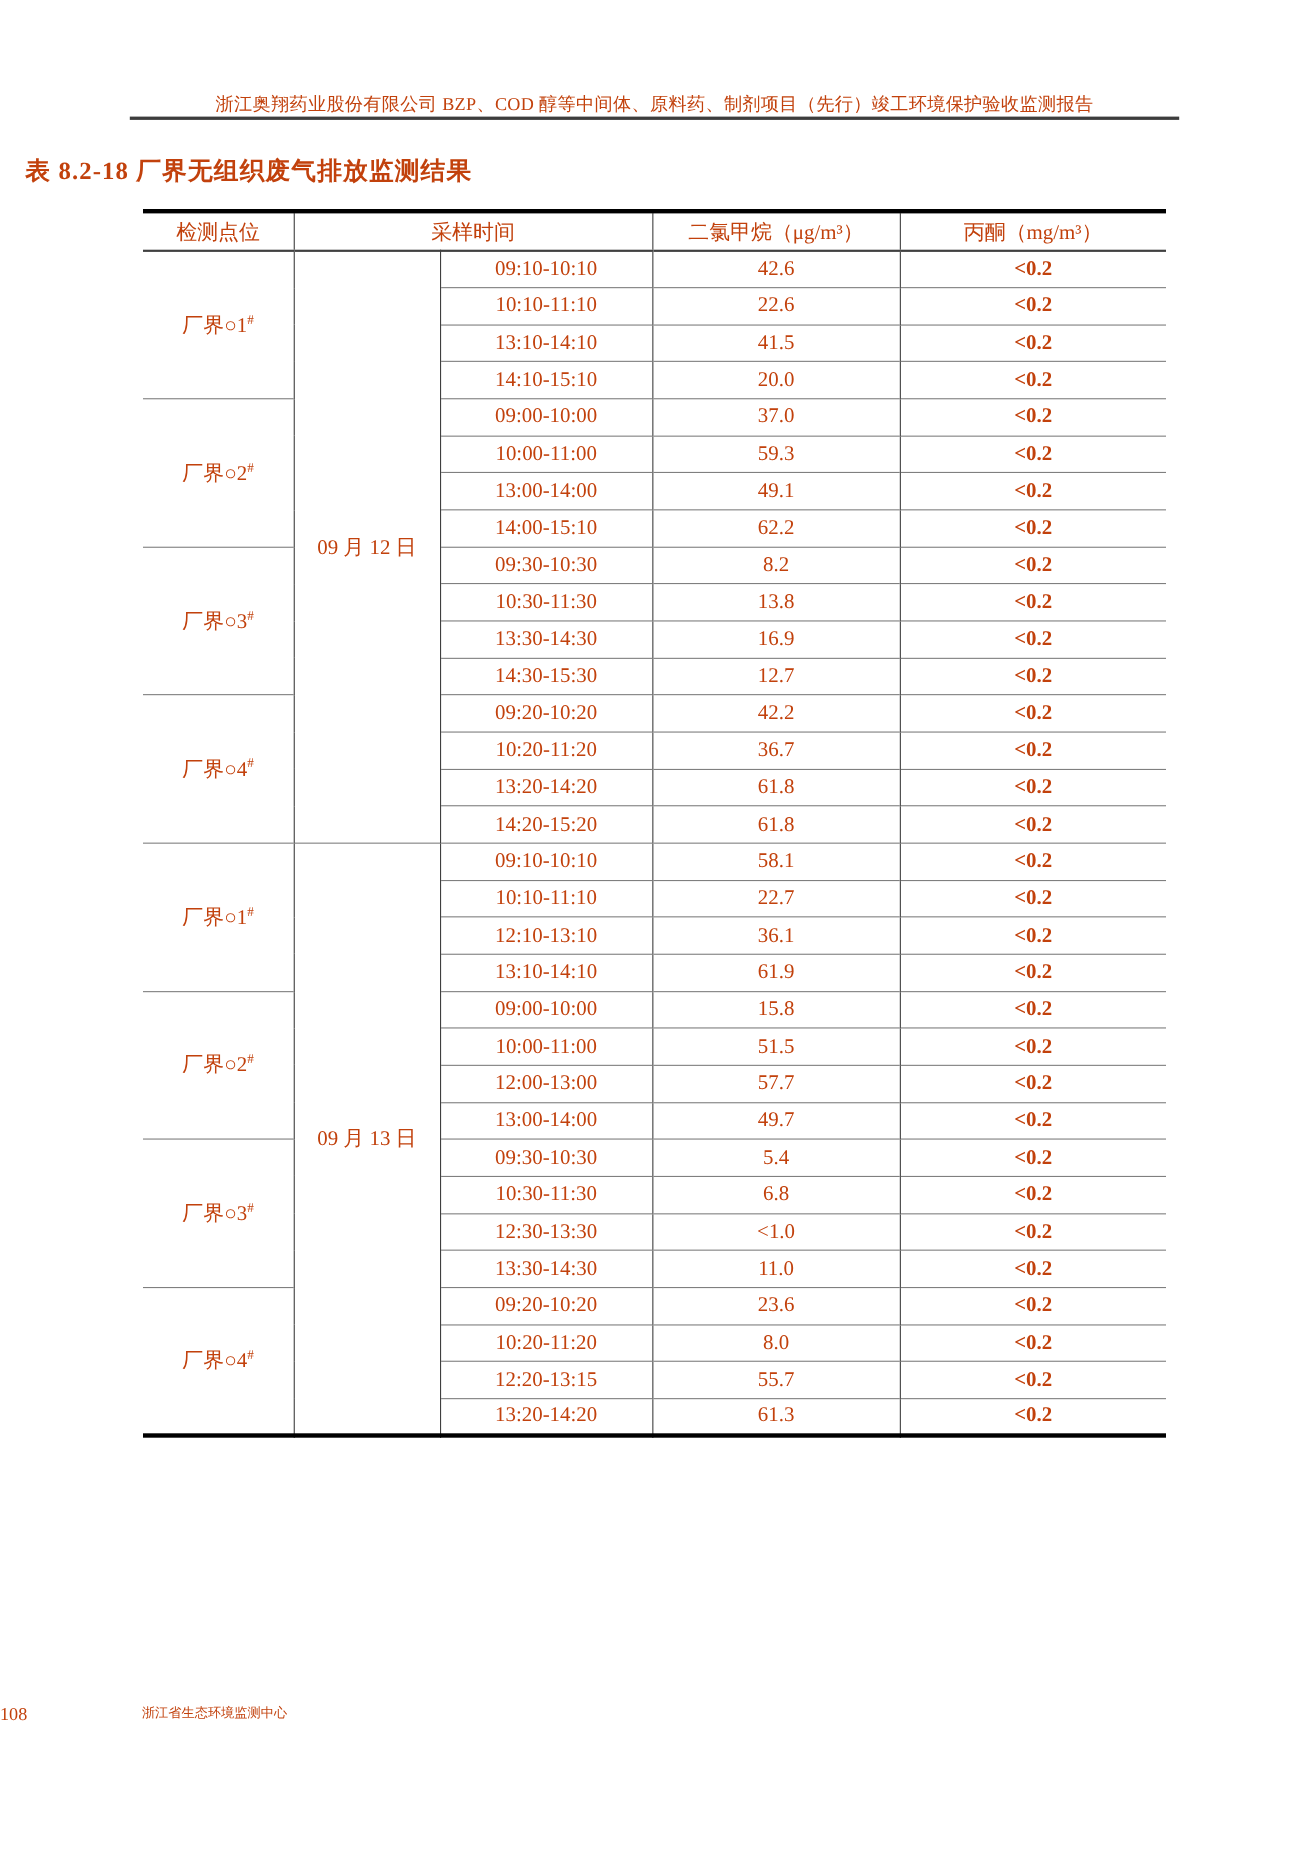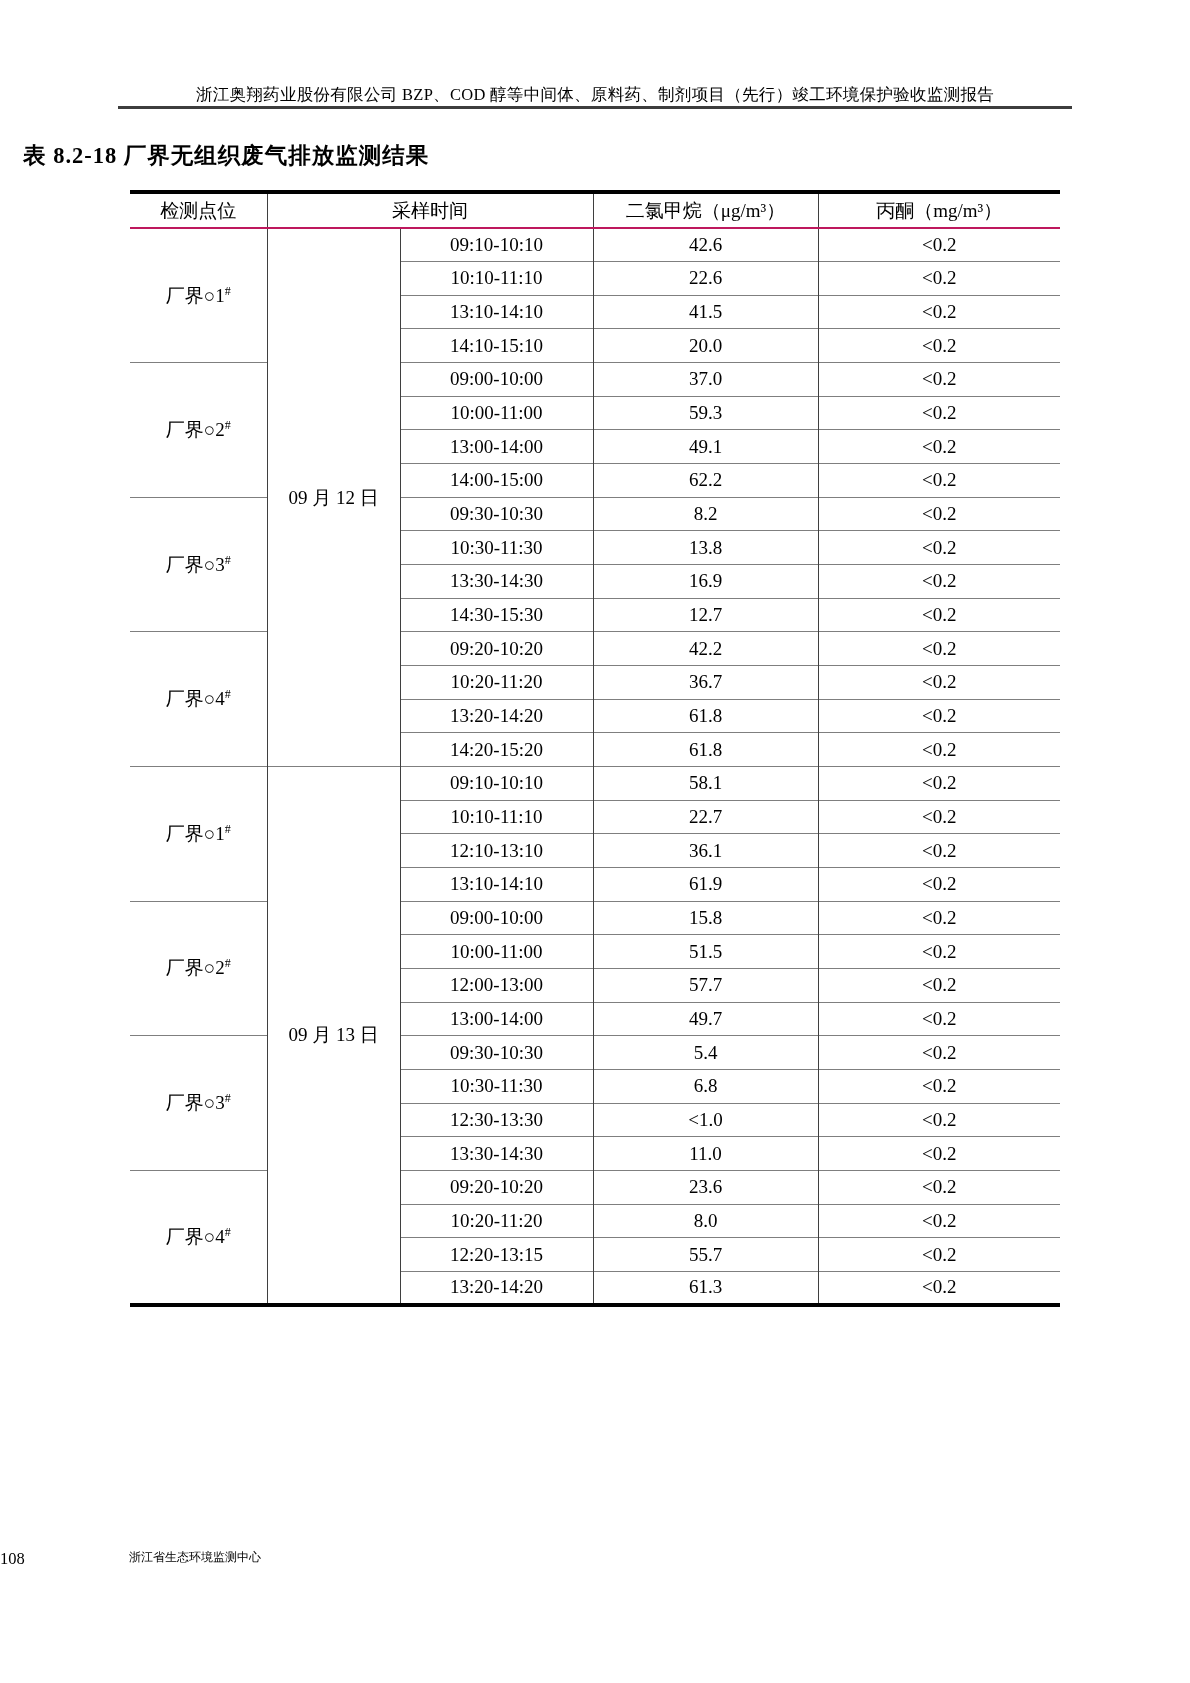--- a/index.html
+++ b/index.html
@@ -1,21 +1,21 @@
 <!DOCTYPE html>
 <html><head>
 <meta charset="utf-8">
 <style>
   html,body { margin:0; padding:0; background:#e8e8e8; }
   .page {
     position:relative;
     width:1190px; height:1683px;
     background:#ffffff;
     font-family:"Liberation Serif","DejaVu Serif","DejaVu Sans",serif;
-    color:#000000;
+    color:#c2410c;
     margin:0 auto;
     overflow:hidden;
   }
   .doc-header-text {
     position:absolute; top:84px; left:0; width:100%;
     text-align:center; font-size:16.5px; white-space:nowrap;
     letter-spacing:0.3px;
   }
   .doc-header-rule {
     position:absolute; top:106px; left:118px; width:954px; height:3px;
@@ -27,32 +27,32 @@
   }
   table.monitor {
     position:absolute; top:190px; left:130px; width:930px;
     border-collapse:collapse; table-layout:fixed;
     border-top:4px solid #000; border-bottom:4.5px solid #000;
     font-size:19px;
   }
   table.monitor th {
     font-weight:normal; height:33px; padding:0;
     text-align:center; vertical-align:middle;
-    border-bottom:2px solid #be185d;
+    border-bottom:2px solid #404040;
   }
   th.h-point, th.h-time, th.h-dcm { border-right:1.5px solid #3f3f3f; }
   table.monitor tbody tr { height:33.66px; }
   table.monitor td {
     padding:0; text-align:center; vertical-align:middle;
   }
   td.c-point { border-top:1.8px solid #7f7f7f; border-right:1.5px solid #3f3f3f; }
   td.c-date  { border-top:1.8px solid #7f7f7f; border-right:1.5px solid #3f3f3f; }
   td.c-time  { border-top:1.8px solid #7f7f7f; border-right:1.5px solid #3f3f3f; }
   td.c-dcm   { border-top:1.8px solid #7f7f7f; border-right:1.5px solid #3f3f3f; }
-  td.c-ace   { border-top:1.8px solid #7f7f7f; }
+  td.c-ace   { border-top:1.8px solid #7f7f7f;font-weight:bold; }
   td.c-point sup, th sup { font-size:12px; }
   .doc-footer-left {
     position:absolute; top:1549px; left:129px; font-size:12px;
   }
   .doc-footer-page {
     position:absolute; top:1549px; left:0; width:100%;
     font-size:16.5px;
   }
 </style>
 </head>
@@ -114,21 +114,21 @@
           <td class="c-time">10:00-11:00</td>
           <td class="c-dcm">59.3</td>
           <td class="c-ace">&lt;0.2</td>
         </tr>
         <tr>
           <td class="c-time">13:00-14:00</td>
           <td class="c-dcm">49.1</td>
           <td class="c-ace">&lt;0.2</td>
         </tr>
         <tr>
-          <td class="c-time">14:00-15:00</td>
+          <td class="c-time">14:00-15:10</td>
           <td class="c-dcm">62.2</td>
           <td class="c-ace">&lt;0.2</td>
         </tr>
         <tr>
           <td class="c-point" rowspan="4"><span>厂界○3</span><sup>#</sup></td>
           <td class="c-time">09:30-10:30</td>
           <td class="c-dcm">8.2</td>
           <td class="c-ace">&lt;0.2</td>
         </tr>
         <tr>

